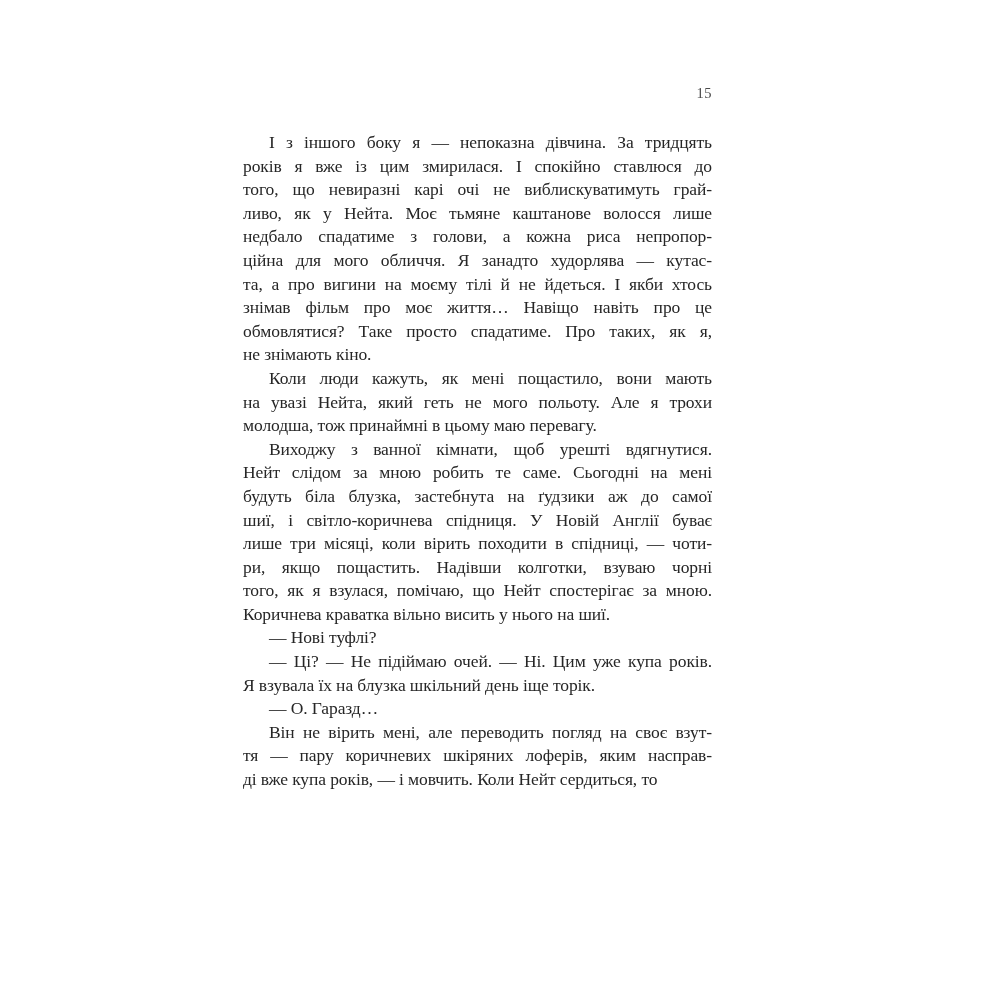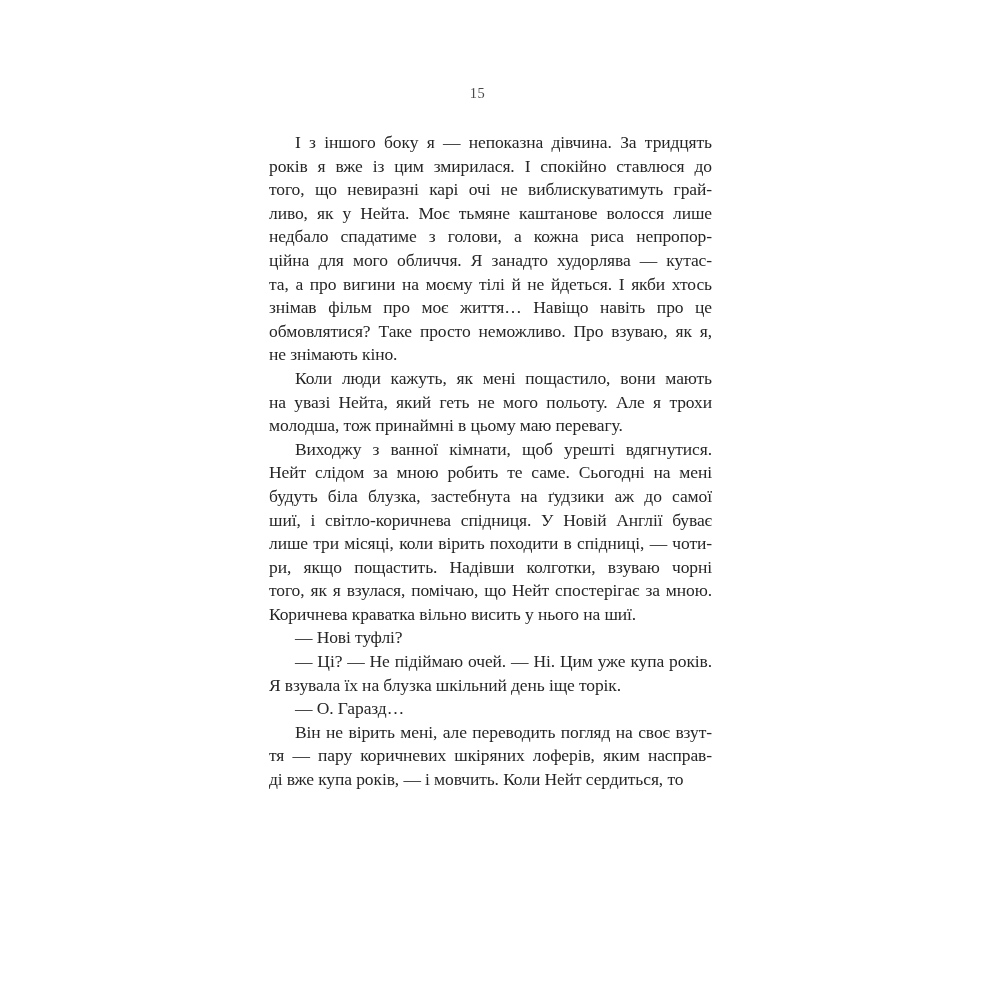--- a/index.html
+++ b/index.html
@@ -15,21 +15,21 @@
     width: 1000px;
     height: 1000px;
     background: #ffffff;
     overflow: hidden;
   }
   .page-number {
     position: absolute;
     top: 85px;
     left: 243px;
     width: 469px;
-    text-align: center;
+    text-align: right;
     font-size: 14.5px;
     line-height: 16px;
     color: #4a4a4a;
     letter-spacing: 0.5px;
   }
   .text-block {
     position: absolute;
     top: 131px;
     left: 243px;
     width: 469px;
@@ -41,21 +41,20 @@
   .line {
     font-size: 17.5px;
     line-height: 23.6px;
     height: 23.6px;
     color: #262626;
     text-align: justify;
     text-align-last: justify;
     overflow: hidden;
     white-space: normal;
     letter-spacing: -0.1px;
-    margin-left: 26px;
   }
   .line.first {
     text-indent: 26px;
   }
   .line.last {
     text-align-last: left;
   }
   .line i {
     font-style: italic;
   }
@@ -68,21 +67,21 @@
   <div class="text-block">
       <div class="para">
         <div class="line first"><span>І з іншого боку я — непоказна дівчина. За тридцять</span></div>
         <div class="line"><span>років я вже із цим змирилася. І спокійно ставлюся до</span></div>
         <div class="line"><span>того, що невиразні карі очі не виблискуватимуть грай-</span></div>
         <div class="line"><span>ливо, як у Нейта. Моє тьмяне каштанове волосся лише</span></div>
         <div class="line"><span>недбало спадатиме з голови, а кожна риса непропор-</span></div>
         <div class="line"><span>ційна для мого обличчя. Я занадто худорлява — кутас-</span></div>
         <div class="line"><span>та, а про вигини на моєму тілі й не йдеться. І якби хтось</span></div>
         <div class="line"><span>знімав фільм про моє життя… Навіщо навіть про це</span></div>
-        <div class="line"><span>обмовлятися? Таке просто неможливо. Про взуваю, як я,</span></div>
+        <div class="line"><span>обмовлятися? Таке просто спадатиме. Про таких, як я,</span></div>
         <div class="line last"><span>не знімають кіно.</span></div>
       </div>
       <div class="para">
         <div class="line first"><span>Коли люди кажуть, як мені пощастило, вони мають</span></div>
         <div class="line"><span>на увазі Нейта, який геть не мого польоту. Але я трохи</span></div>
         <div class="line last"><span>молодша, тож принаймні в цьому маю перевагу.</span></div>
       </div>
       <div class="para">
         <div class="line first"><span>Виходжу з ванної кімнати, щоб урешті вдягнутися.</span></div>
         <div class="line"><span>Нейт слідом за мною робить те саме. Сьогодні на мені</span></div>

